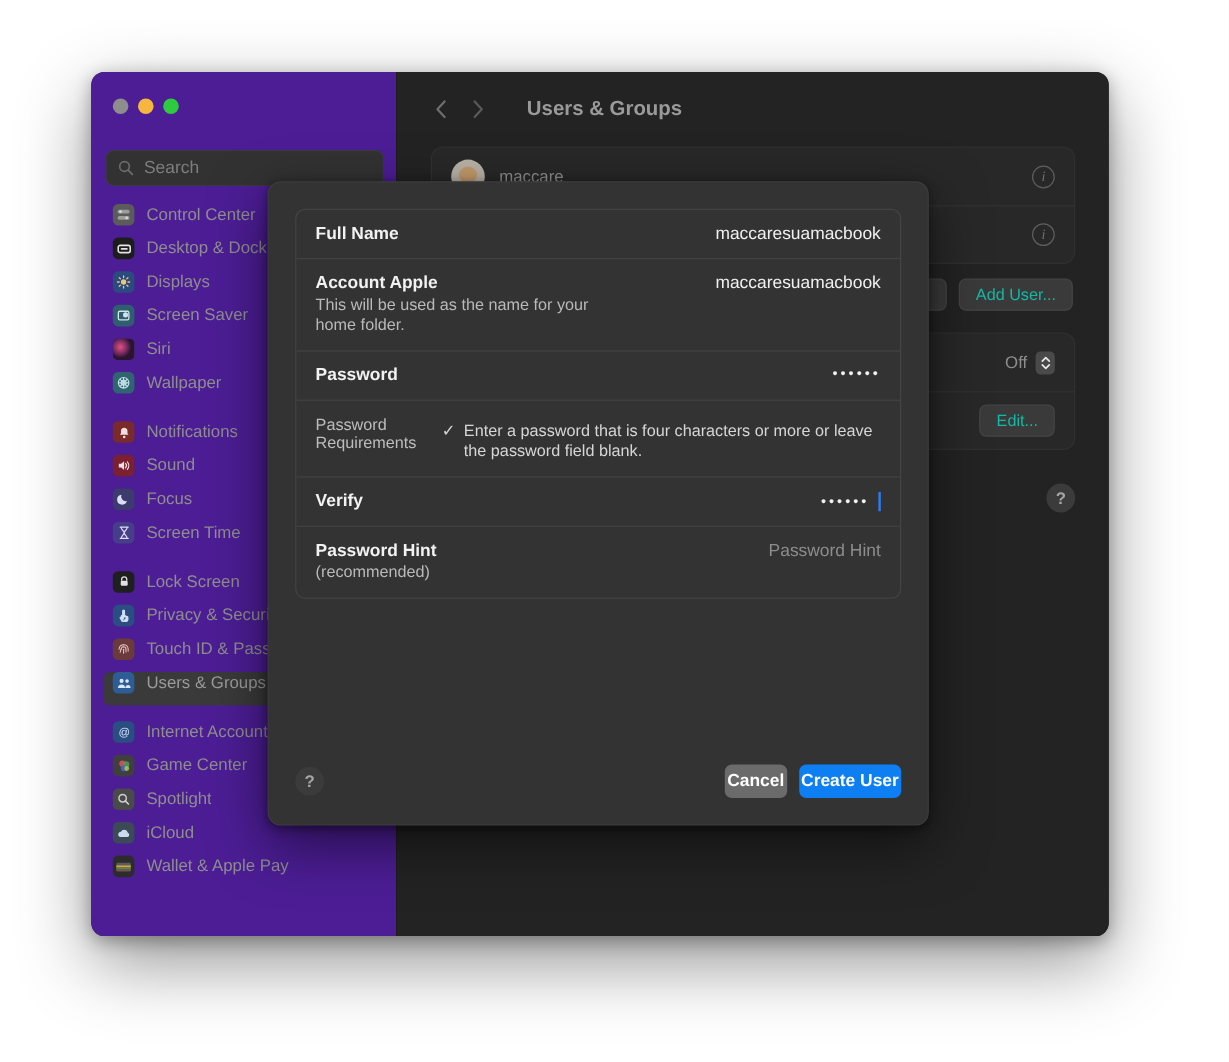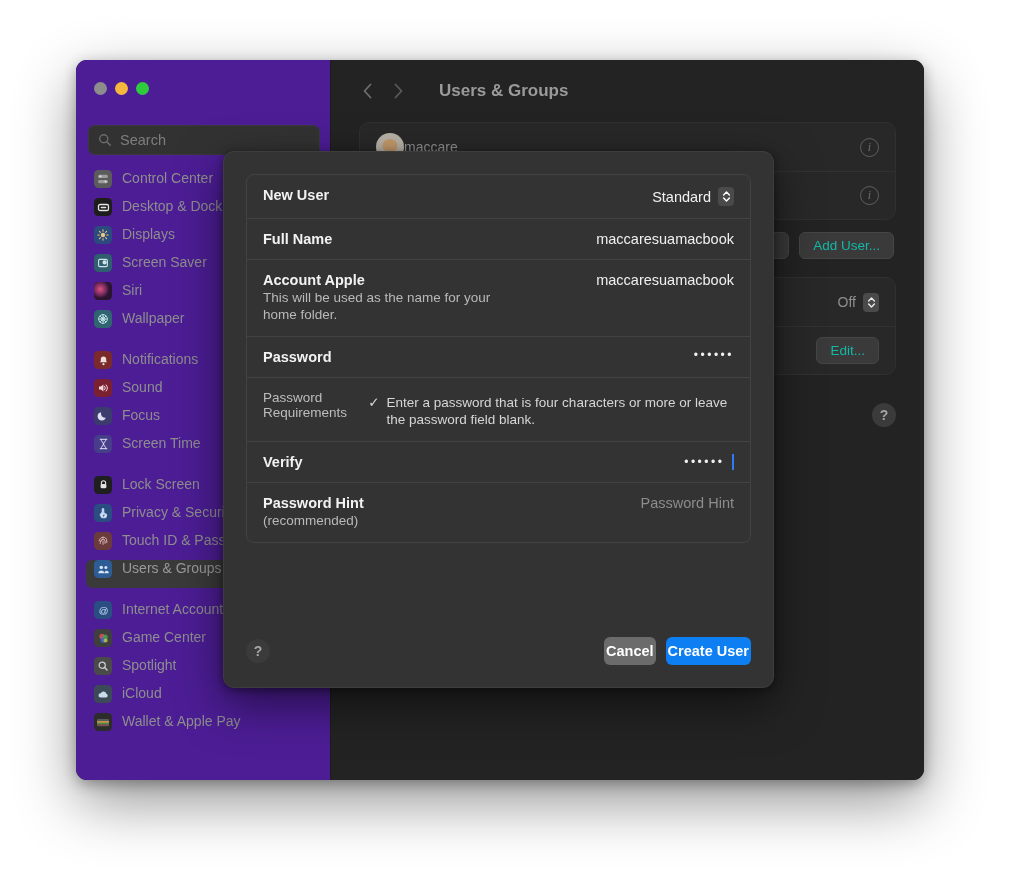--- a/index.html
+++ b/index.html
@@ -118,20 +118,21 @@
   .card {
     background: #282828;
     border: 1px solid #303030;
     border-radius: 10px;
     overflow: hidden;
   }
   .card-row {
     display: flex; align-items: center;
     padding: 0 16px;
     height: 48px;
+    gap: 12px;
   }
   .card-row + .card-row { border-top: 1px solid #323232; }
   .avatar {
     width: 28px; height: 28px; border-radius: 50%;
     background: #b8b2a8;
     flex: 0 0 28px;
     position: relative; overflow: hidden;
   }
   .avatar::after {
     content: ""; position: absolute;
@@ -528,34 +529,20 @@
           <span class="help-round">?</span>
         </div>
       </div>
     </div>
   </div>
 
   <div id="sheet">
     <div id="sheet-body">
       <div id="form-card">
 
-        <div class="frow">
-          <div class="fleft">
-            <div class="flabel">New User</div>
-          </div>
-          <div class="fright">
-            <span>Standard</span>
-            <span class="stepper">
-              <svg width="9" height="13" viewBox="0 0 9 13">
-                  <polyline points="1.6,5 4.5,2 7.4,5" fill="none" stroke="#ffffff" stroke-width="1.4" stroke-linecap="round" stroke-linejoin="round"></polyline>
-                  <polyline points="1.6,8 4.5,11 7.4,8" fill="none" stroke="#ffffff" stroke-width="1.4" stroke-linecap="round" stroke-linejoin="round"></polyline>
-                </svg>
-            </span>
-          </div>
-        </div>
 
         <div class="frow">
           <div class="fleft">
             <div class="flabel">Full Name</div>
           </div>
           <div class="fright">maccaresuamacbook</div>
         </div>
 
         <div class="frow">
           <div class="fleft">

